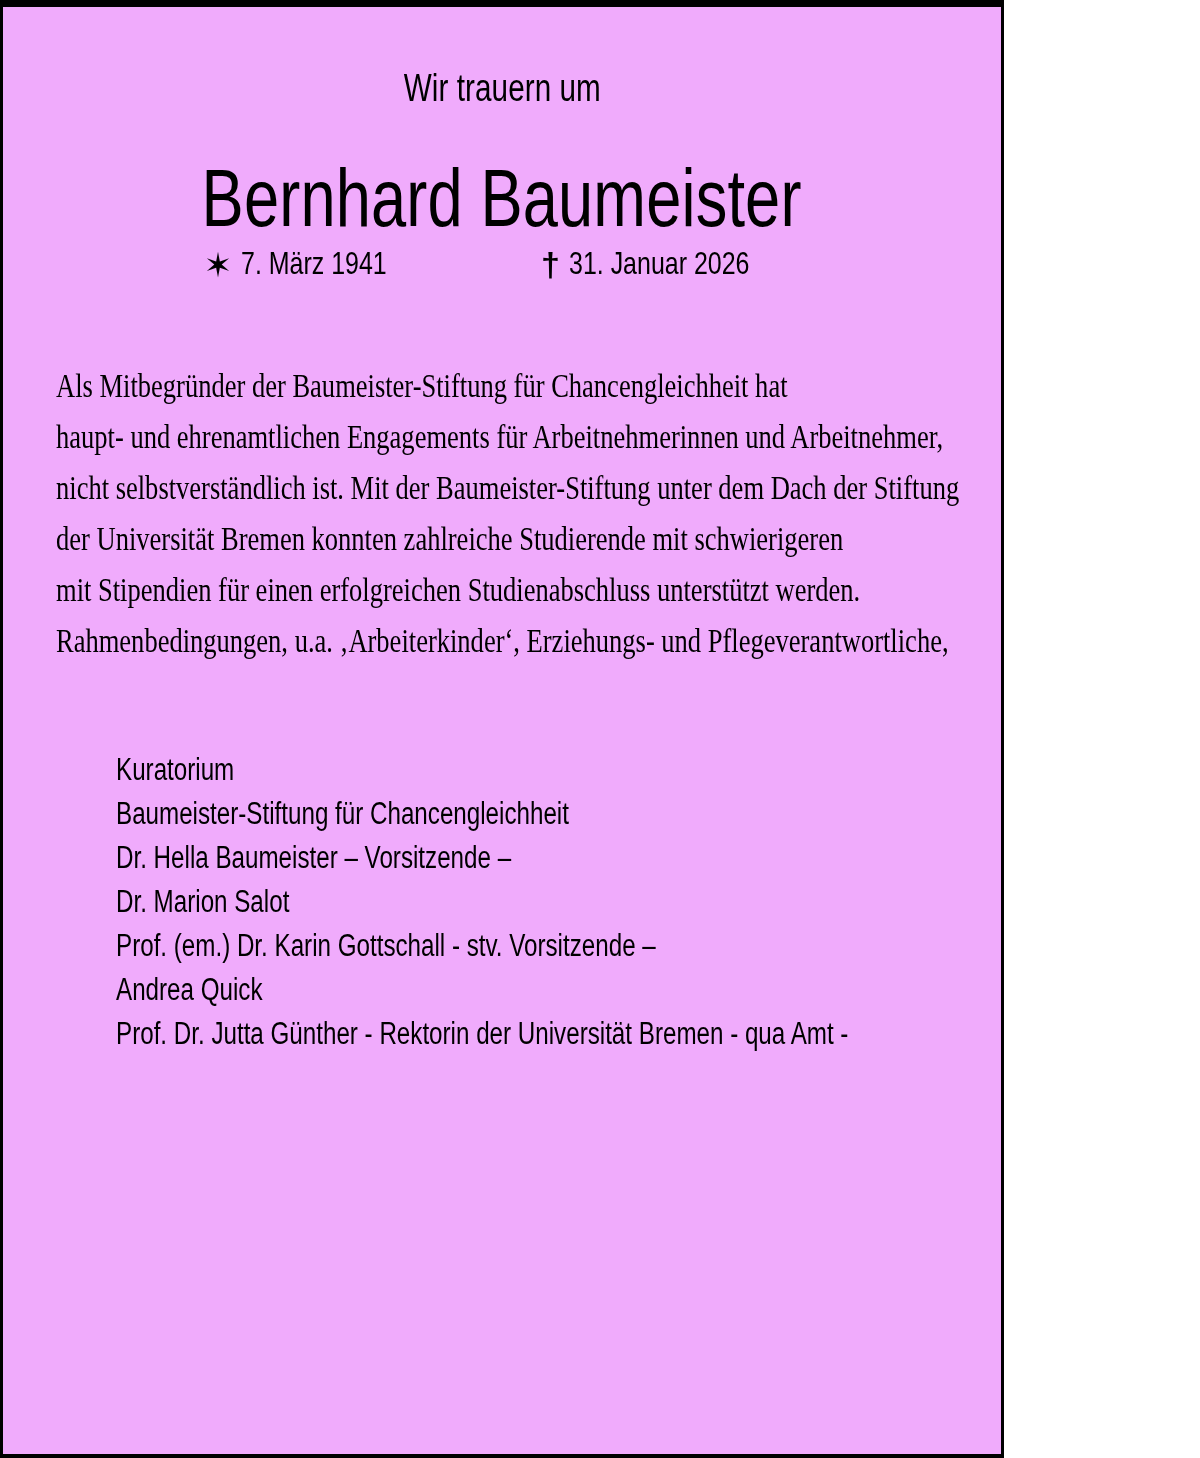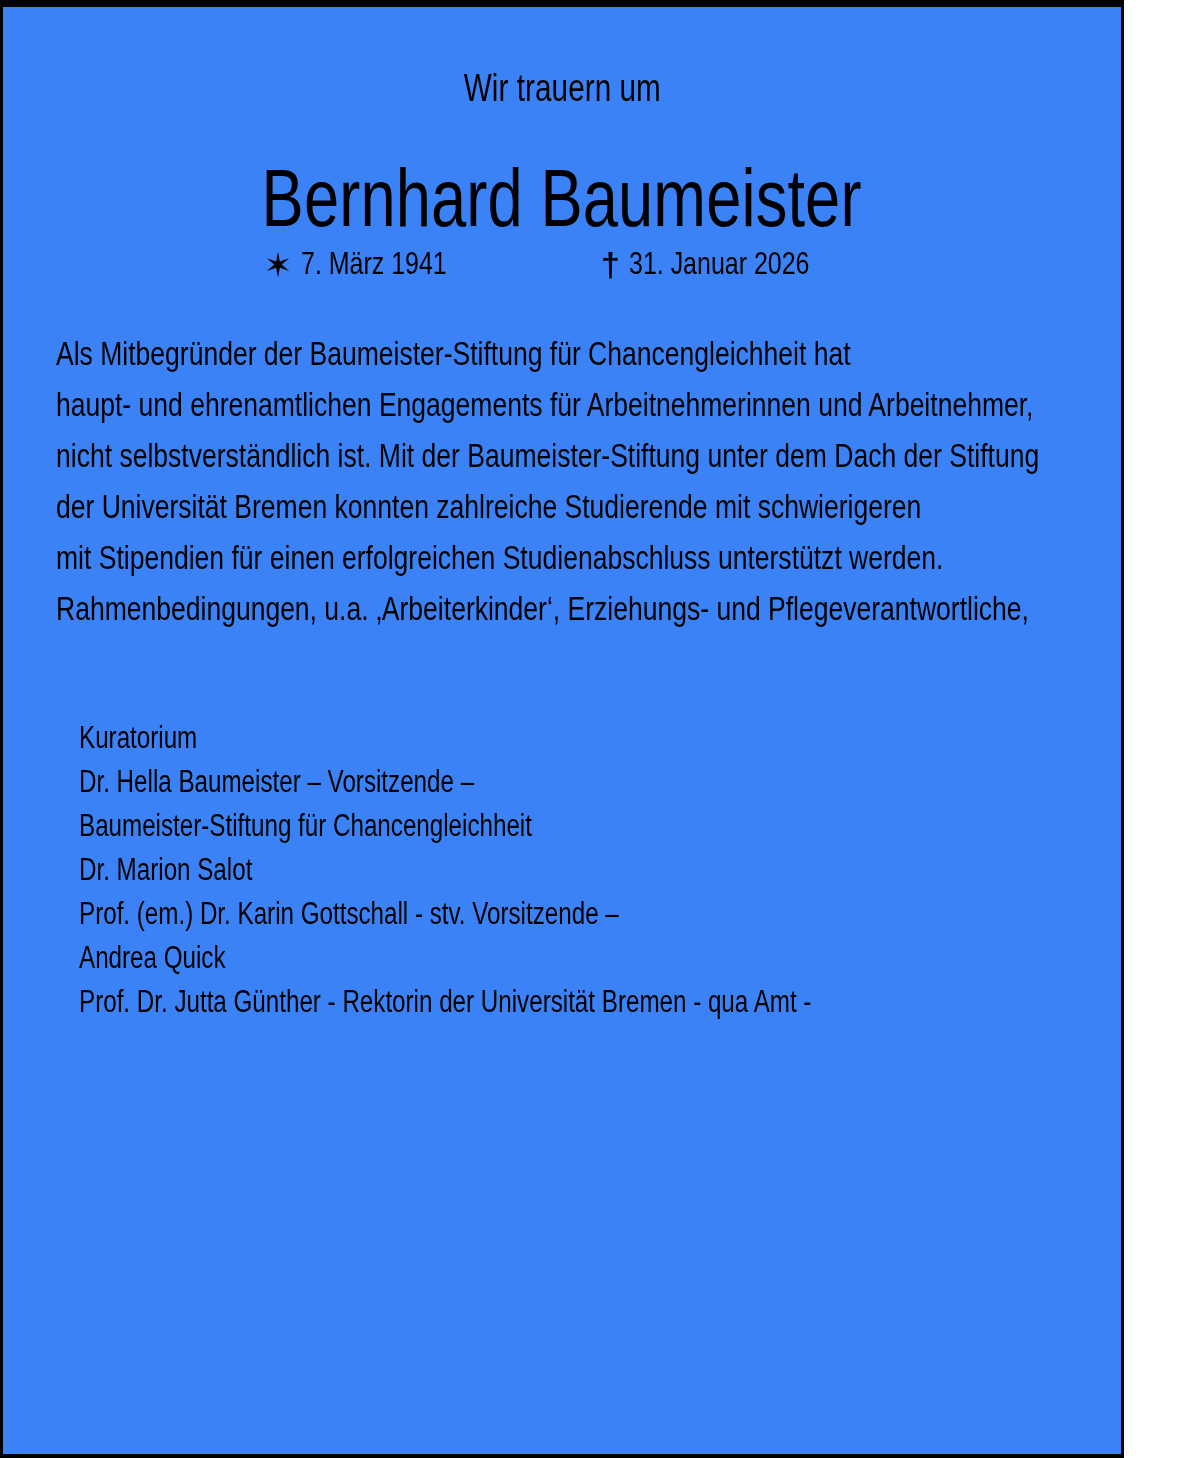--- a/index.html
+++ b/index.html
@@ -12,23 +12,23 @@
     height: 1458px;
     font-family: "Liberation Sans", "DejaVu Sans", sans-serif;
     color: #000000;
     overflow: hidden;
   }
 
   
   #notice {
     position: relative;
     box-sizing: border-box;
-    width: 1124px;
+    width: 1004px;
     height: 1458px;
-    background: #3b82f6;
+    background: #f0abfc;
     border-top: 7px solid #000000;
     border-left: 3px solid #000000;
     border-right: 3px solid #000000;
     border-bottom: 4px solid #000000;
   }
 
   
   .cond {
     display: inline-block;
     transform: scaleX(0.78);
@@ -77,35 +77,36 @@
     display: inline-block;
     font-size: 31px;
     vertical-align: -1px;
     margin-right: 9px;
   }
   .sym-birth { font-size: 34px; vertical-align: -3px; }
   .sym-death { font-weight: 700; font-size: 34px; vertical-align: -2px; }
 
   
   .body-area {
-    margin-top: 44px;
+    margin-top: 76px;
     padding-left: 53px;
+    font-family: Liberation Serif, serif;
   }
   .para {
     font-size: 34px;
     line-height: 51px;
     font-weight: 400;
   }
   .para .ln { display: block; }
   .para + .para { margin-top: 51px; }
 
   
   .signature {
     margin-top: 82px;
-    padding-left: 76px;
+    padding-left: 113px;
   }
   .signature .ln {
     display: block;
     font-size: 31px;
     line-height: 44px;
     font-weight: 400;
   }
 </style>
 </head>
 <body>
@@ -144,21 +145,21 @@
       <span class="ln"><span class="cond">Rahmenbedingungen, u.a. ‚Arbeiterkinder‘, Erziehungs- und Pflegeverantwortliche,</span></span>
     </div>
 
     <div class="para">
     </div>
 
   </div>
 
   <div class="signature">
     <span class="ln"><span class="cond">Kuratorium</span></span>
+    <span class="ln"><span class="cond">Baumeister-Stiftung für Chancengleichheit</span></span>
     <span class="ln"><span class="cond">Dr. Hella Baumeister – Vorsitzende –</span></span>
-    <span class="ln"><span class="cond">Baumeister-Stiftung für Chancengleichheit</span></span>
     <span class="ln"><span class="cond">Dr. Marion Salot</span></span>
     <span class="ln"><span class="cond">Prof. (em.) Dr. Karin Gottschall - stv. Vorsitzende –</span></span>
     <span class="ln"><span class="cond">Andrea Quick</span></span>
     <span class="ln"><span class="cond">Prof. Dr. Jutta Günther - Rektorin der Universität Bremen - qua Amt -</span></span>
   </div>
 
 </div>
 
 </body></html>

